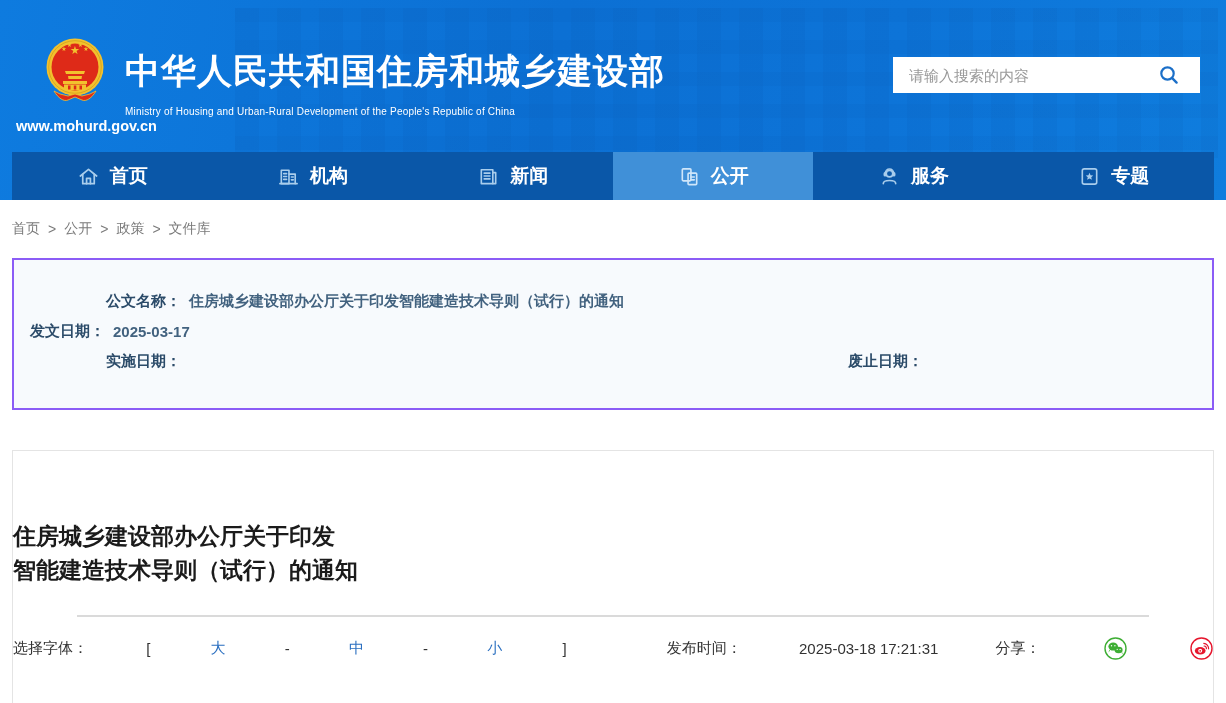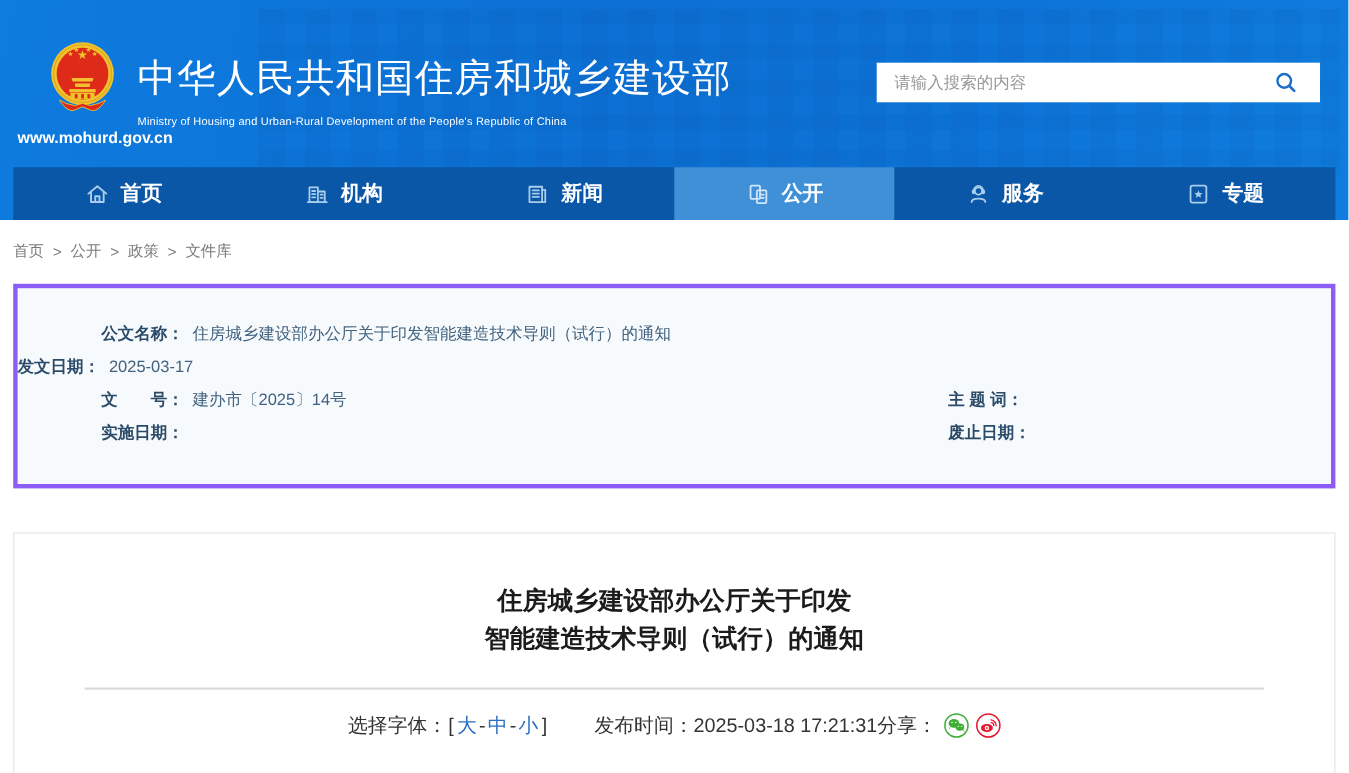--- a/index.html
+++ b/index.html
@@ -10,58 +10,58 @@
   .hdr { position:relative; height:200px;
     background:linear-gradient(100deg,#0e7bdf 0%,#0c70d4 45%,#0d74d8 72%,#0f7dde 100%); }
   .bpattern { position:absolute; left:235px; top:8px; right:8px; height:150px; opacity:.55;
     background-image:
       repeating-linear-gradient(90deg, rgba(8,70,148,.13) 0 24px, rgba(0,0,0,0) 24px 42px),
       repeating-linear-gradient(180deg, rgba(8,70,148,.11) 0 14px, rgba(0,0,0,0) 14px 32px); }
   .emblem { position:absolute; left:44px; top:34px; width:62px; height:82px; }
   .site-url { position:absolute; left:16px; top:118px; width:120px; text-align:center;
     color:#fff; font-weight:bold; font-size:14.5px; }
   .title-block { position:absolute; left:125px; top:48px; color:#fff; }
-  .title-cn { font-size:35px; font-weight:normal; letter-spacing:1px; }
+  .title-cn { font-size:35px; font-weight:bold; letter-spacing:1px; }
   .title-en { font-size:10px; margin-top:11px; letter-spacing:.2px; }
-  .search-box { position:absolute; right:26px; top:57px; width:403px; height:36px;
+  .search-box { position:absolute; right:26px; top:57px; width:307px; height:36px;
     background:#fff; display:flex; align-items:center; padding:0 20px 0 16px; }
   .search-box input { flex:1; border:none; outline:none; font-size:15px; color:#333;
     font-family:inherit; background:transparent; }
   .search-box input::placeholder { color:#999; }
   .search-btn { border:none; background:none; cursor:pointer; display:flex; padding:0; }
 
   
   .nav { position:absolute; left:12px; right:12px; bottom:0; height:48px;
     background:#0a57a8; display:flex; }
   .nav-item { flex:1; display:flex; align-items:center; justify-content:center; gap:10px;
     color:#fff; font-size:19px; font-weight:bold; cursor:pointer; }
   .nav-item.active { background:#4090d8; }
   .nav-icon { display:flex; }
 
   
   .crumbs { margin:0 12px; padding-top:21px; height:37px; font-size:14px; color:#7a7a7a;
     display:flex; align-items:center; gap:8px; }
   .crumb { color:#7a7a7a; text-decoration:none; cursor:pointer; }
 
   
-  .meta-box { margin:21px 12px 0; background:#f7fafd; border:4px solid #8b5cf6;
-    padding:26px 0 32px; }
+  .meta-box { margin:21px 12px 0; background:#f7fafd; border:2px solid #8b5cf6;
+    padding:26px 16px 32px; }
   .meta-row { display:flex; height:30px; align-items:center; font-size:15px; }
   .cl { flex:1; padding-left:76px; display:flex; align-items:center; }
   .cr { width:348px; flex:none; display:flex; align-items:center; }
   .mlabel { font-weight:bold; color:#2b4b69; margin-right:8px; white-space:pre; }
-  .mvalue { color:#42627f; }
+  .mvalue { color:#42627f;font-weight:bold; }
 
   
   .article-box { margin:40px 12px 0; background:#fff; border:1px solid #e4e4e4; height:330px; }
-  .art-title { margin-top:44px; text-align:center; font-size:23px; font-weight:bold;
+  .art-title { margin-top:68px; text-align:left; font-size:23px; font-weight:bold;
     color:#1b1b1b; line-height:34px; }
   .divider { margin:28px 64px 0; border-top:2px solid #dadada; height:0; }
-  .art-meta { margin-top:20px; display:flex; justify-content:center; align-items:center;
-    font-size:18px; color:#333; }
+  .art-meta { margin-top:20px; display:flex; justify-content:space-between; align-items:center;
+    font-size:15px; color:#333; }
   .fs-link { color:#2a6fc0; cursor:pointer; margin:0 2px; }
   .fs-sep { color:#333; }
   .bracket { color:#333; margin:0 1px; }
   .pub-label { margin-left:42px; }
   .share-label { }
   .share-icon { margin-left:6px; cursor:pointer; display:flex; border:none; background:none; padding:0; }
 </style>
 </head>
 <body>
 
@@ -188,30 +188,20 @@
     <div class="cl">
       <span class="mlabel">公文名称：</span>
       <span class="mvalue">住房城乡建设部办公厅关于印发智能建造技术导则（试行）的通知</span>
     </div>
     <div class="cr"></div>
   </div>
   <div class="meta-row">
     <div class="cr">
       <span class="mlabel">发文日期：</span>
       <span class="mvalue">2025-03-17</span>
-    </div>
-  </div>
-  <div class="meta-row">
-    <div class="cl">
-      <span class="mlabel">文　　号：</span>
-      <span class="mvalue">建办市〔2025〕14号</span>
-    </div>
-    <div class="cr">
-      <span class="mlabel">主 题 词：</span>
-      <span class="mvalue"></span>
     </div>
   </div>
   <div class="meta-row">
     <div class="cl">
       <span class="mlabel">实施日期：</span>
       <span class="mvalue"></span>
     </div>
     <div class="cr">
       <span class="mlabel">废止日期：</span>
       <span class="mvalue"></span>

